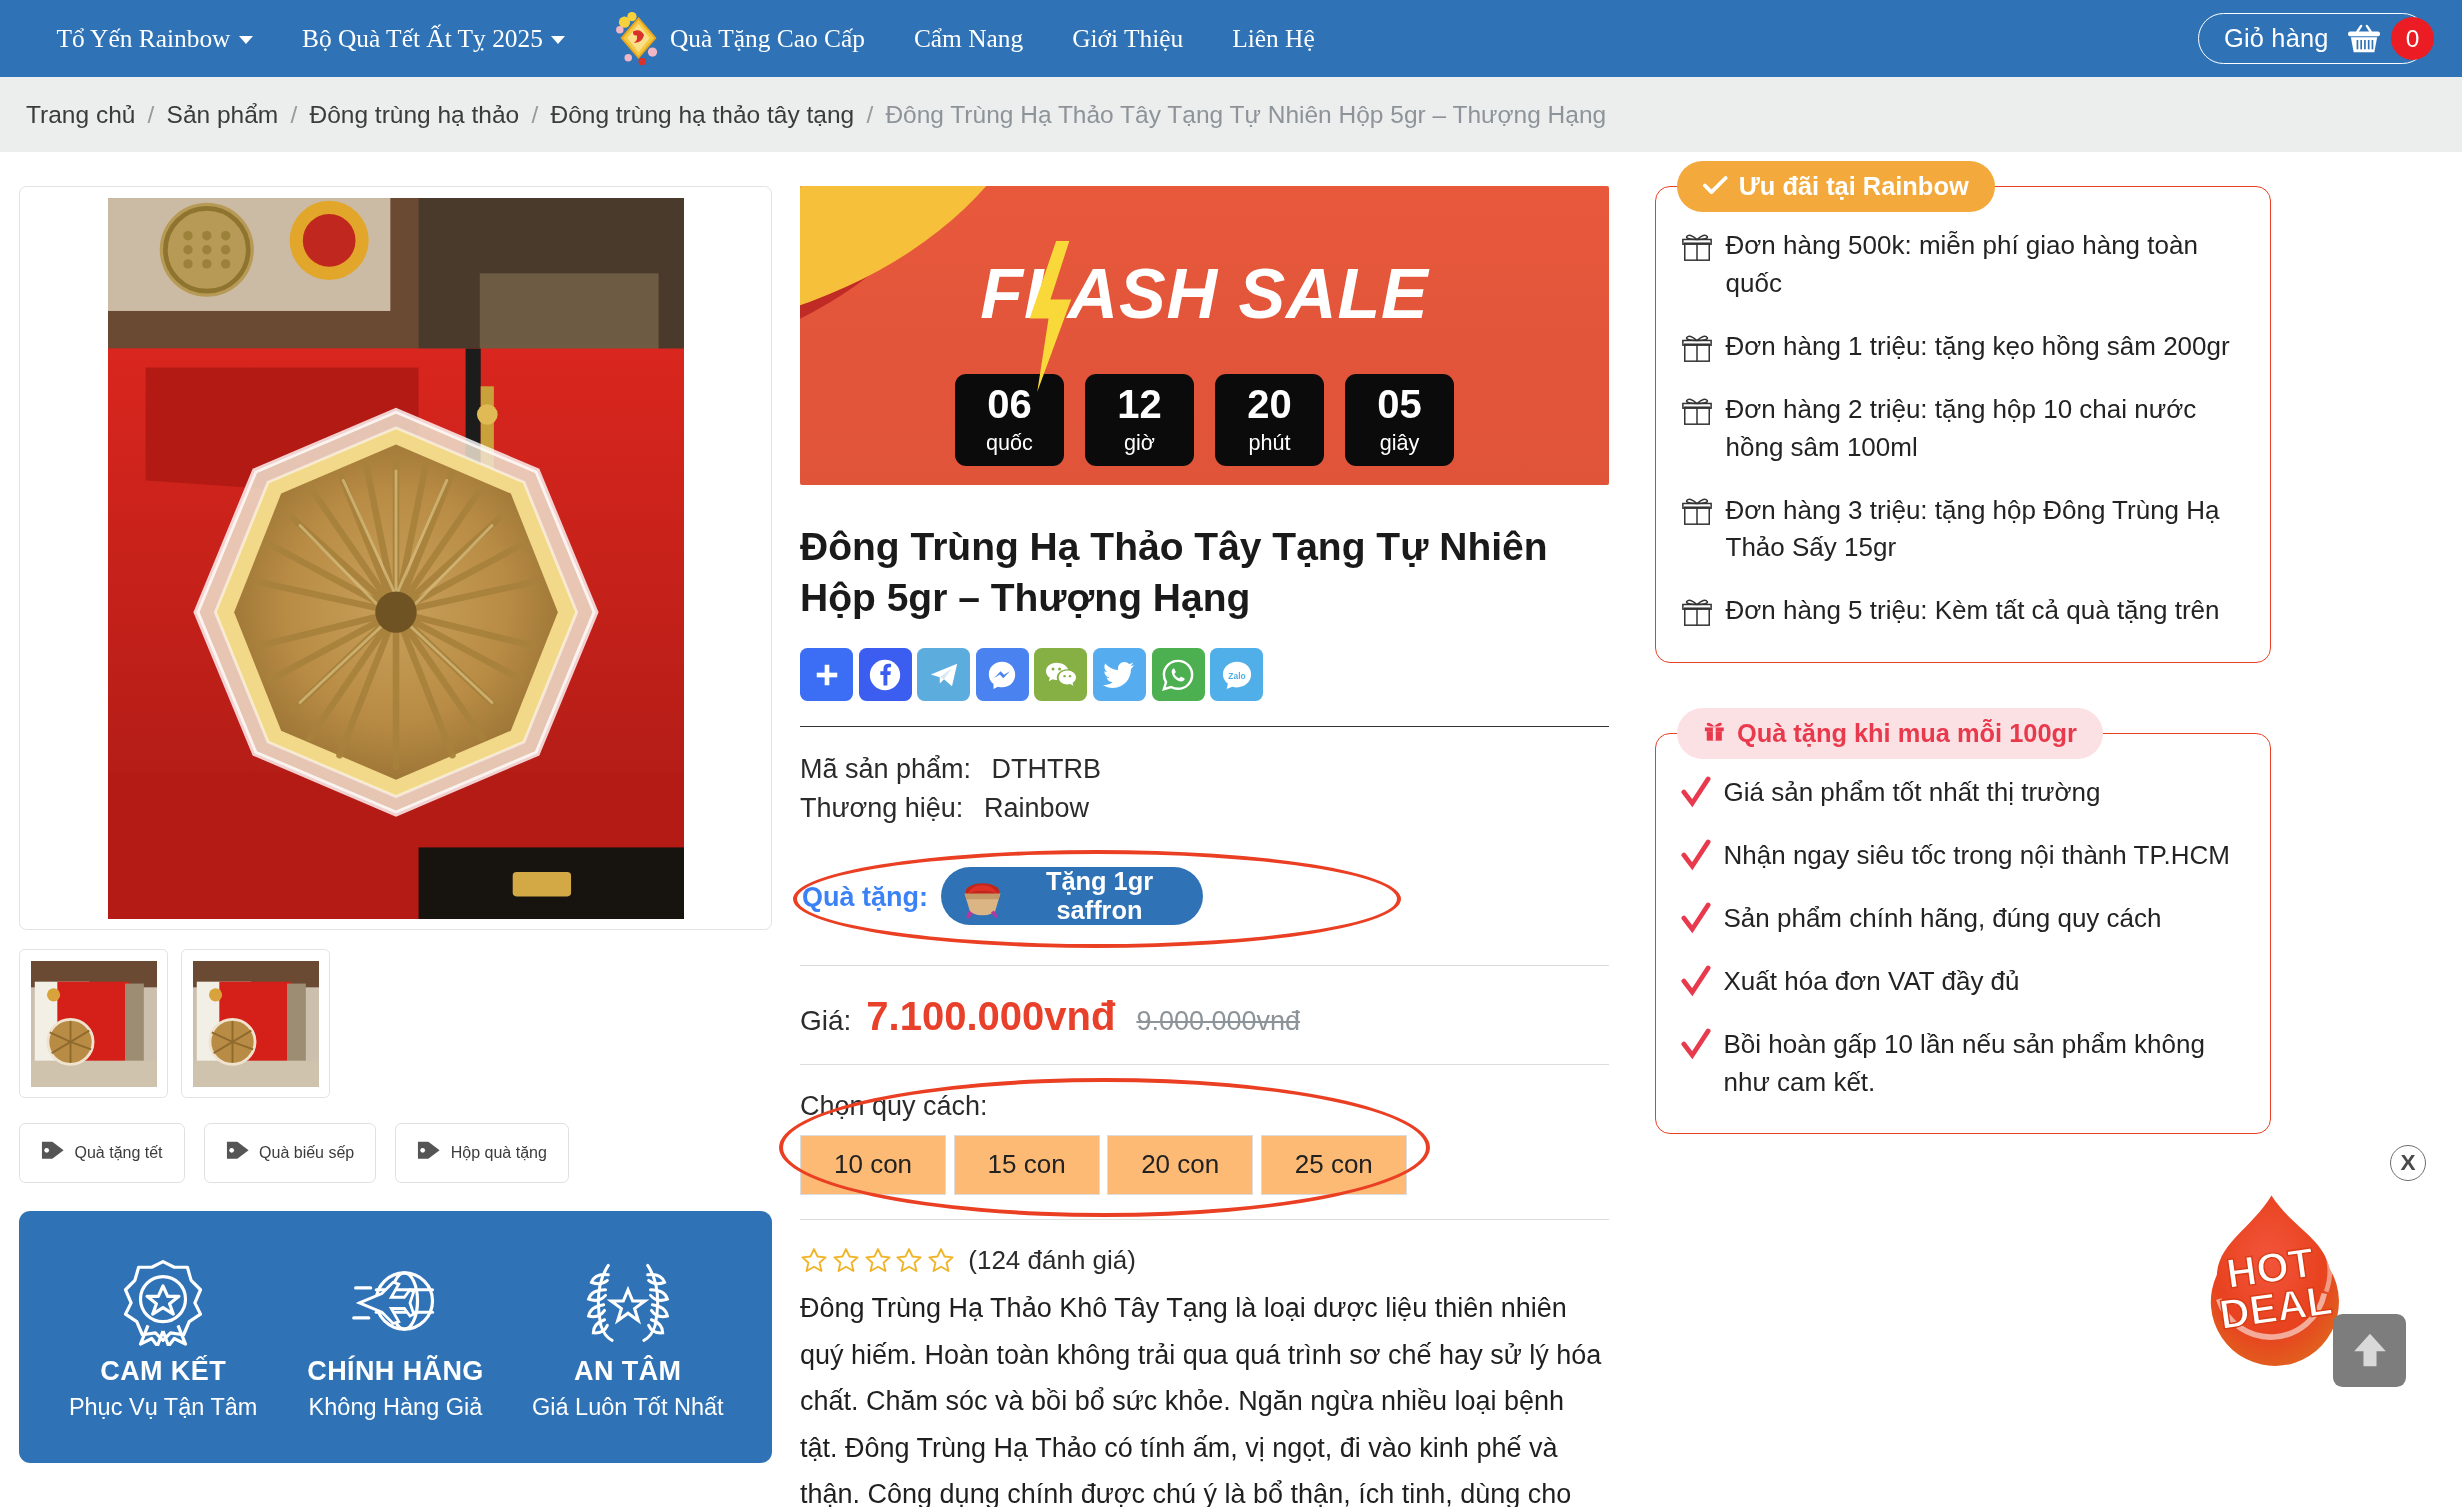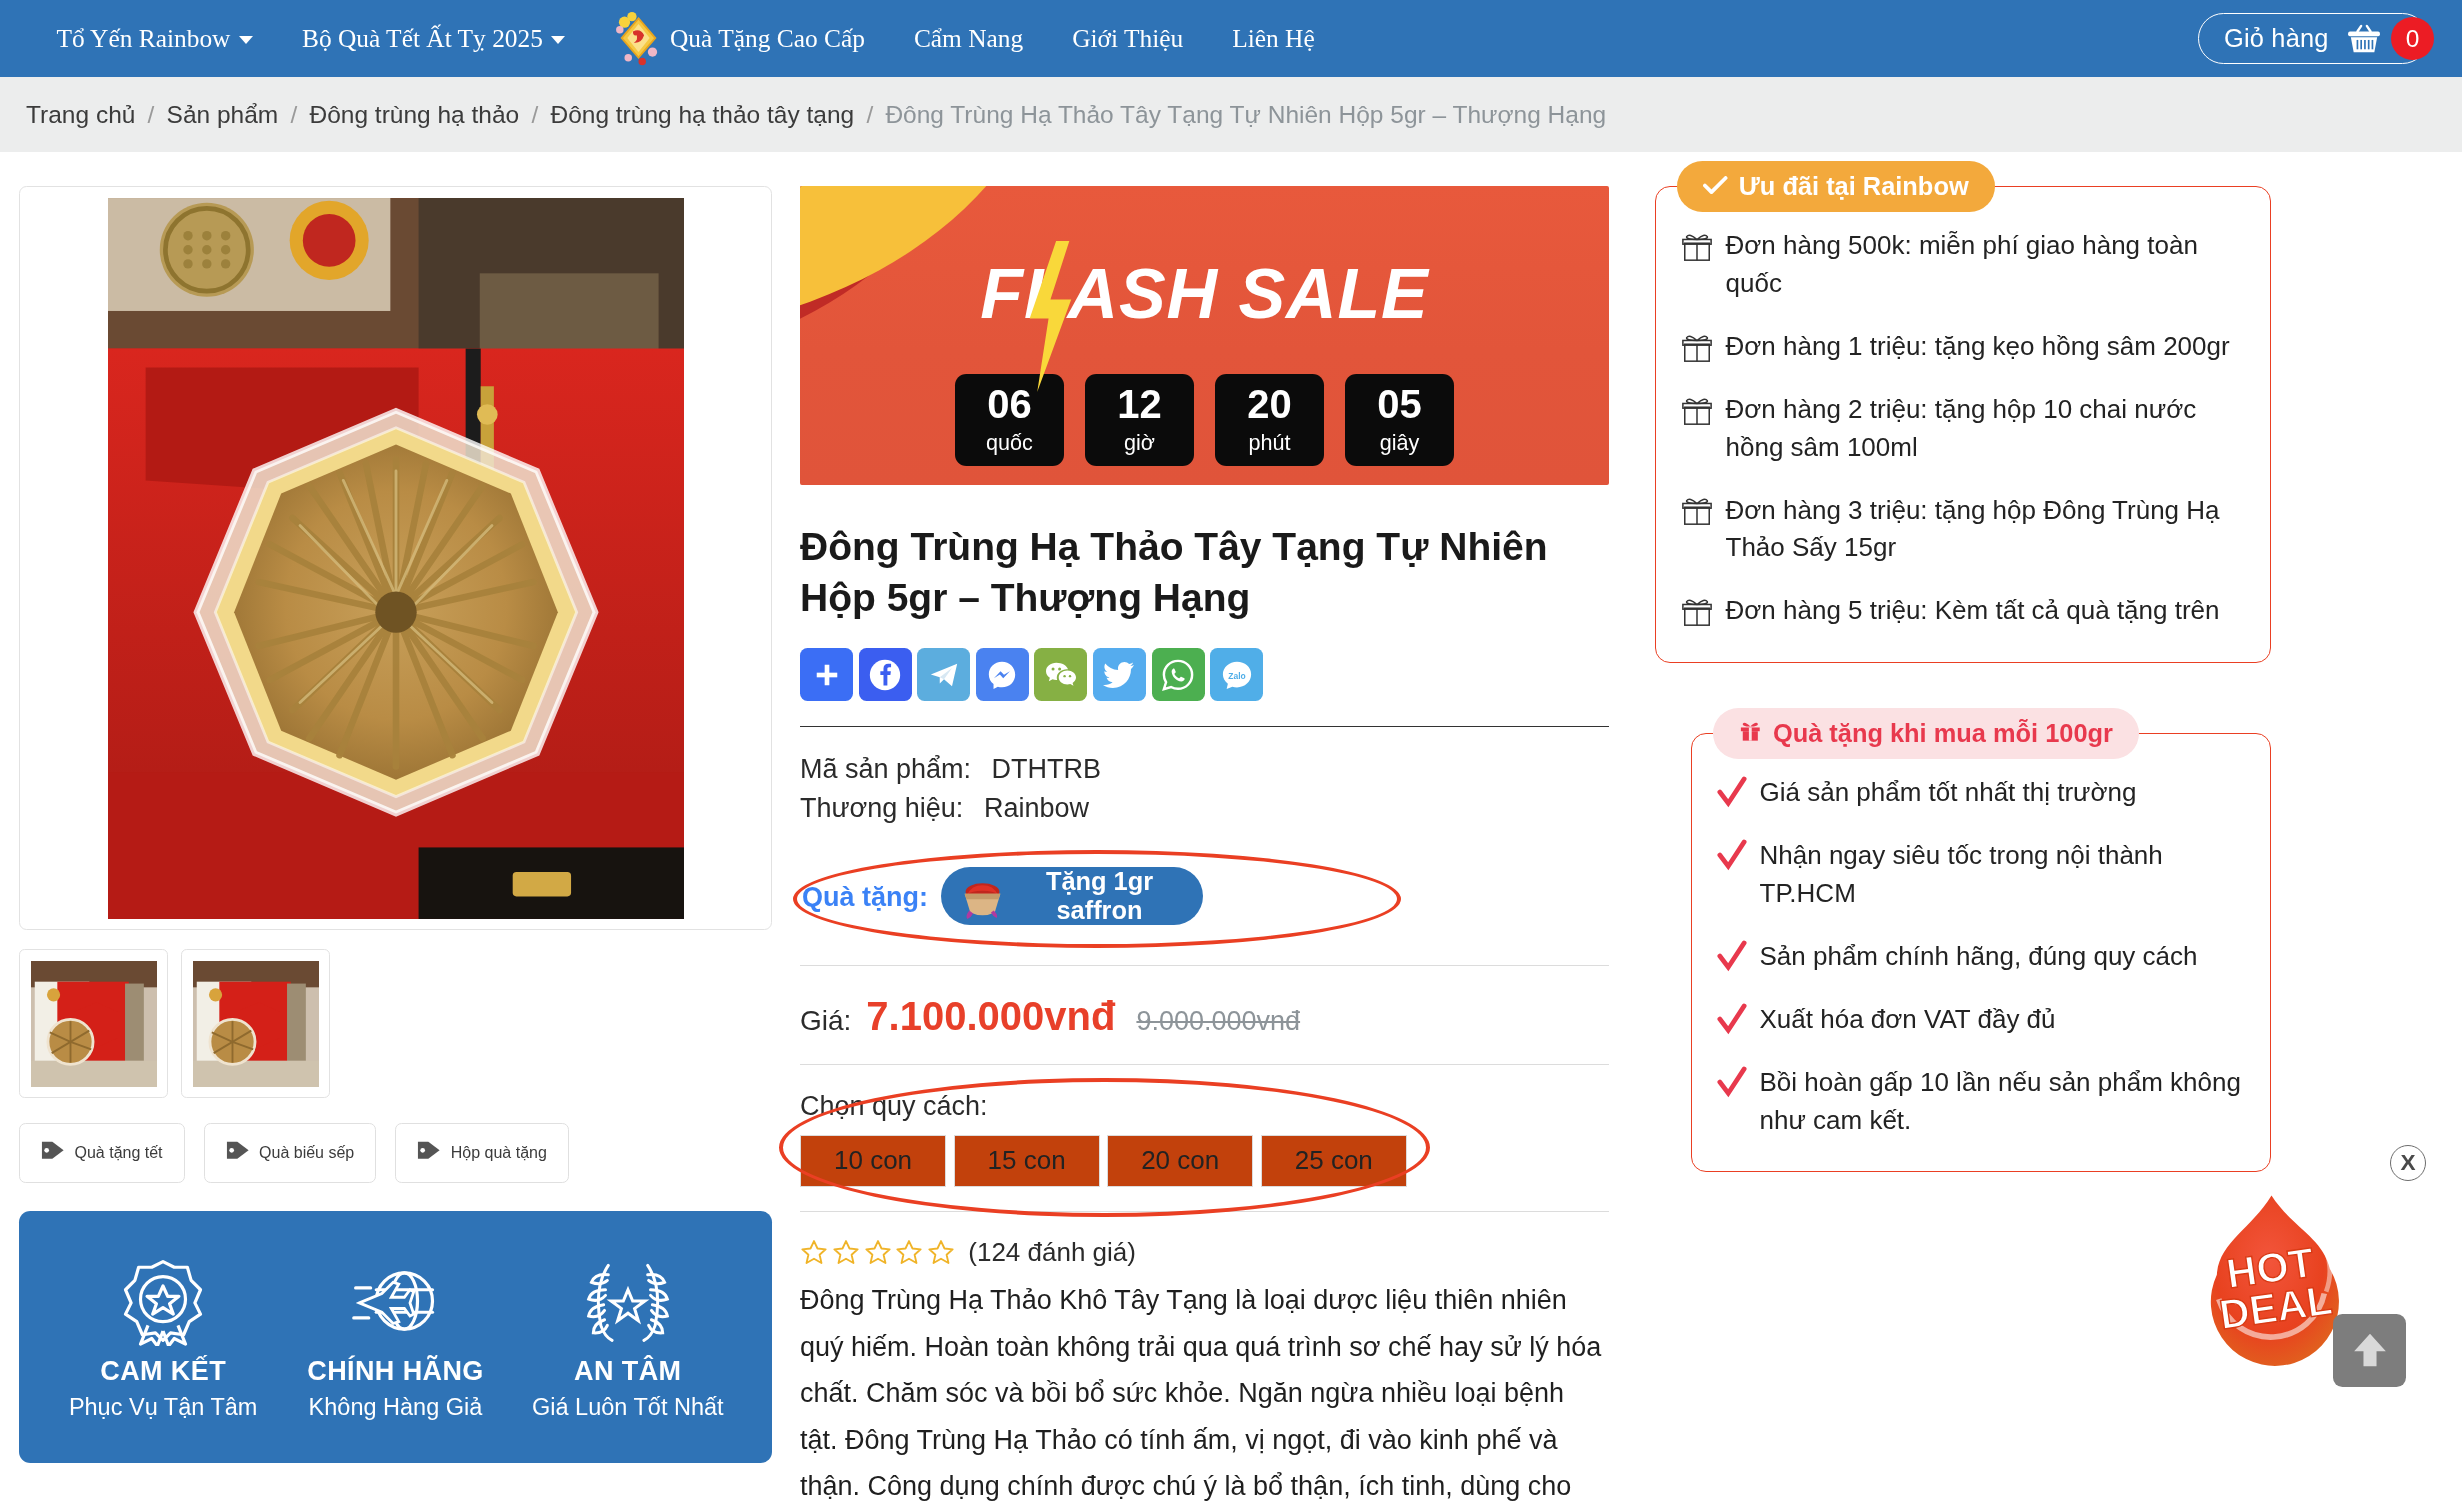--- a/index.html
+++ b/index.html
@@ -157,21 +157,21 @@
 
   .pricerow{ margin-top:28px; display:flex; align-items:baseline; font-size:28px; }
   .price-lab{ color:#2b2b2b; }
   .price-new{ color:#e8402a; font-size:40px; font-weight:bold; margin-left:15px; }
   .price-old{ color:#8d9499; font-size:27px; margin-left:21px; text-decoration:line-through; }
 
   .varsec{ position:relative; margin-top:26px; }
   .var-lab{ font-size:27px;color:#2b2b2b; }
   .var-opts{ margin-top:13px; display:flex; gap:7.5px; }
   .var-opt{
-    min-width:120px;height:52px;border:0.9px solid #dcdcdc;background:#c2410c;
+    min-width:120px;height:60px;border:0.9px solid #dcdcdc;background:#fdba74;
     display:flex;align-items:center;justify-content:center;font-size:26px;color:#222;
     cursor:pointer;padding:0 33px;
   }
   .ellipse-var{
     position:absolute;left:-21px;top:-13px;width:651px;height:139px;
     border:4.7px solid #ea3f23;border-radius:50%;pointer-events:none;
   }
 
   .ratingrow{ margin-top:24.5px; display:flex; align-items:center; gap:5.6px; }
   .stars{ display:flex; gap:3.8px; }
@@ -193,21 +193,21 @@
   .ptab.yellow{ background:#f3a93c;color:#ffffff; }
   .ptab.pink{ background:#fbe1e3;color:#e8394d; }
   .promo-li{
     display:flex;gap:13px;align-items:flex-start;
     font-size:26px;color:#232323;line-height:1.45;margin-bottom:25.4px;
   }
   .promo-li:last-child{ margin-bottom:3.8px; }
   .gift-ico{ flex:0 0 auto;width:32px;height:32px;margin-top:3.8px; }
   .check-ico{ flex:0 0 auto;width:30px;height:32px;margin-top:1.9px; }
 
-  .promo2{ margin-top:70px;margin-left:36px; }
+  .promo2{ margin-top:70px; }
 
   
   .close-x{
     position:absolute;right:36px;top:1145px;width:36px;height:36px;
     border:1.9px solid #6d6d6d;border-radius:50%;
     display:flex;align-items:center;justify-content:center;
     font-size:22.6px;font-weight:bold;color:#4a4a4a;cursor:pointer;background:#fff;
   }
   .hotdeal{
     position:absolute;right:100px;top:1188px;width:181px;height:179px;cursor:pointer;

